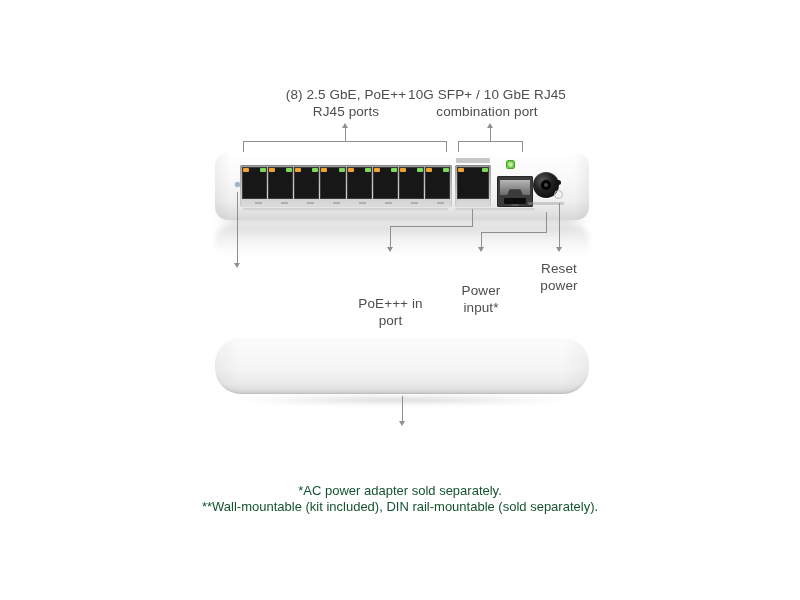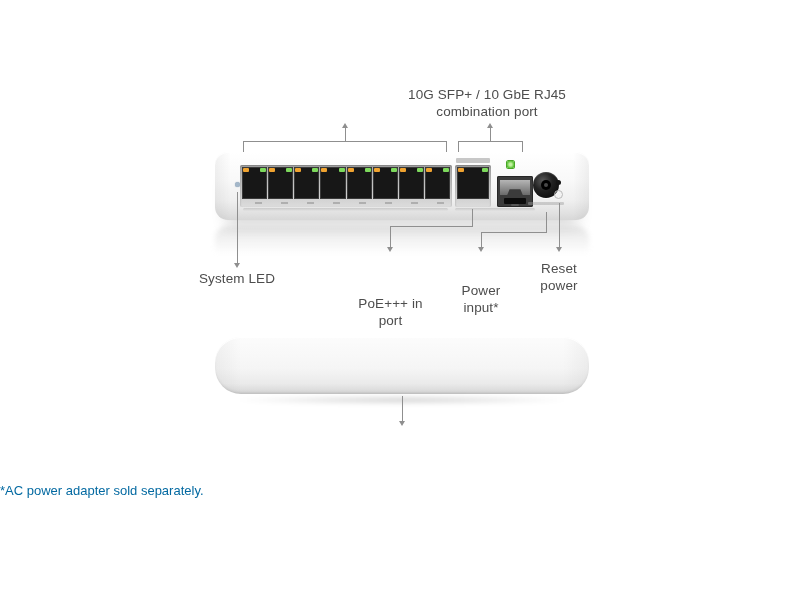--- a/index.html
+++ b/index.html
@@ -1,21 +1,21 @@
 <!DOCTYPE html>
 <html><head>
 <meta charset="utf-8">
 <style>
   html,body{margin:0;padding:0;}
   body{font-family:"Liberation Sans", sans-serif; background:#ffffff;}
   #stage{position:relative;width:800px;height:600px;background:#ffffff;overflow:hidden;}
 
   
   .callout-label{position:absolute;color:#4d4d4d;font-size:13.5px;line-height:17px;text-align:center;letter-spacing:.1px;}
-  .footnote{position:absolute;left:0;width:800px;color:#0369a1;font-size:13px;line-height:16px;}
+  .footnote{position:absolute;left:0;width:800px;text-align:center;color:#14532d;font-size:13px;line-height:16px;}
 
   
   .cline{position:absolute;background:#8f8f8f;}
   .arrow-up{position:absolute;width:0;height:0;border-left:3px solid transparent;border-right:3px solid transparent;border-bottom:5px solid #8f8f8f;}
   .arrow-down{position:absolute;width:0;height:0;border-left:3px solid transparent;border-right:3px solid transparent;border-top:5px solid #8f8f8f;}
 
   
   .device1{position:absolute;left:215px;top:152px;width:374px;height:68px;border-radius:13px;
     background:
       linear-gradient(90deg, rgba(0,0,0,0.05) 0, rgba(0,0,0,0) 16px, rgba(0,0,0,0) 358px, rgba(0,0,0,0.05) 100%),
@@ -68,20 +68,22 @@
     box-shadow: inset 0 1px 0 #ffffff, inset 0 -2px 3px -1px rgba(0,0,0,0.10);}
   .device2-shadow{position:absolute;left:231px;top:395px;width:342px;height:10px;border-radius:50%;
     background:radial-gradient(ellipse at center, rgba(0,0,0,0.17) 0%, rgba(0,0,0,0) 70%);filter:blur(2px);}
 </style>
 </head>
 <body>
 
 <div id="stage">
 
   <div class="callout-label" style="left:226px;top:86px;width:240px;">
+    <div>(8) 2.5 GbE, PoE++</div>
+    <div>RJ45 ports</div>
   </div>
   <div class="callout-label" style="left:377px;top:86px;width:220px;">
     <div>10G SFP+ / 10 GbE RJ45</div>
     <div>combination port</div>
   </div>
 
   <div class="arrow-up" style="left:342px;top:123px;"></div>
   <div class="cline" style="left:345px;top:128px;width:1px;height:13px;"></div>
   <div class="cline" style="left:243px;top:141px;width:204px;height:1px;"></div>
   <div class="cline" style="left:243px;top:141px;width:1px;height:14px;"></div>
@@ -157,23 +159,20 @@
     </div>
     <div class="power-text"></div>
 
     <div class="reset-dot"></div>
     <div class="reset-ring"></div>
   </div>
   <div class="reflection1"></div>
 
   <div class="cline" style="left:237px;top:192px;width:1px;height:72px;"></div>
   <div class="arrow-down" style="left:234px;top:263px;"></div>
-  <div class="callout-label" style="left:162px;top:270px;width:150px;">
-    <div>System LED</div>
-  </div>
 
   <div class="cline" style="left:472px;top:209px;width:1px;height:18px;"></div>
   <div class="cline" style="left:390px;top:226px;width:83px;height:1px;"></div>
   <div class="cline" style="left:390px;top:226px;width:1px;height:22px;"></div>
   <div class="arrow-down" style="left:387px;top:247px;"></div>
   <div class="callout-label" style="left:340px;top:254px;width:101px;margin-top:41px;">
     <div>PoE+++ in</div>
     <div>port</div>
   </div>
 
@@ -193,14 +192,15 @@
     <div>power</div>
   </div>
 
   <div class="device2"></div>
   <div class="device2-shadow"></div>
 
   <div class="cline" style="left:402px;top:396px;width:1px;height:26px;"></div>
   <div class="arrow-down" style="left:399px;top:421px;"></div>
 
   <div class="footnote" style="top:483px;">*AC power adapter sold separately.</div>
+  <div class="footnote" style="top:499px;">**Wall-mountable (kit included), DIN rail-mountable (sold separately).</div>
 
 </div>
 
 </body></html>

